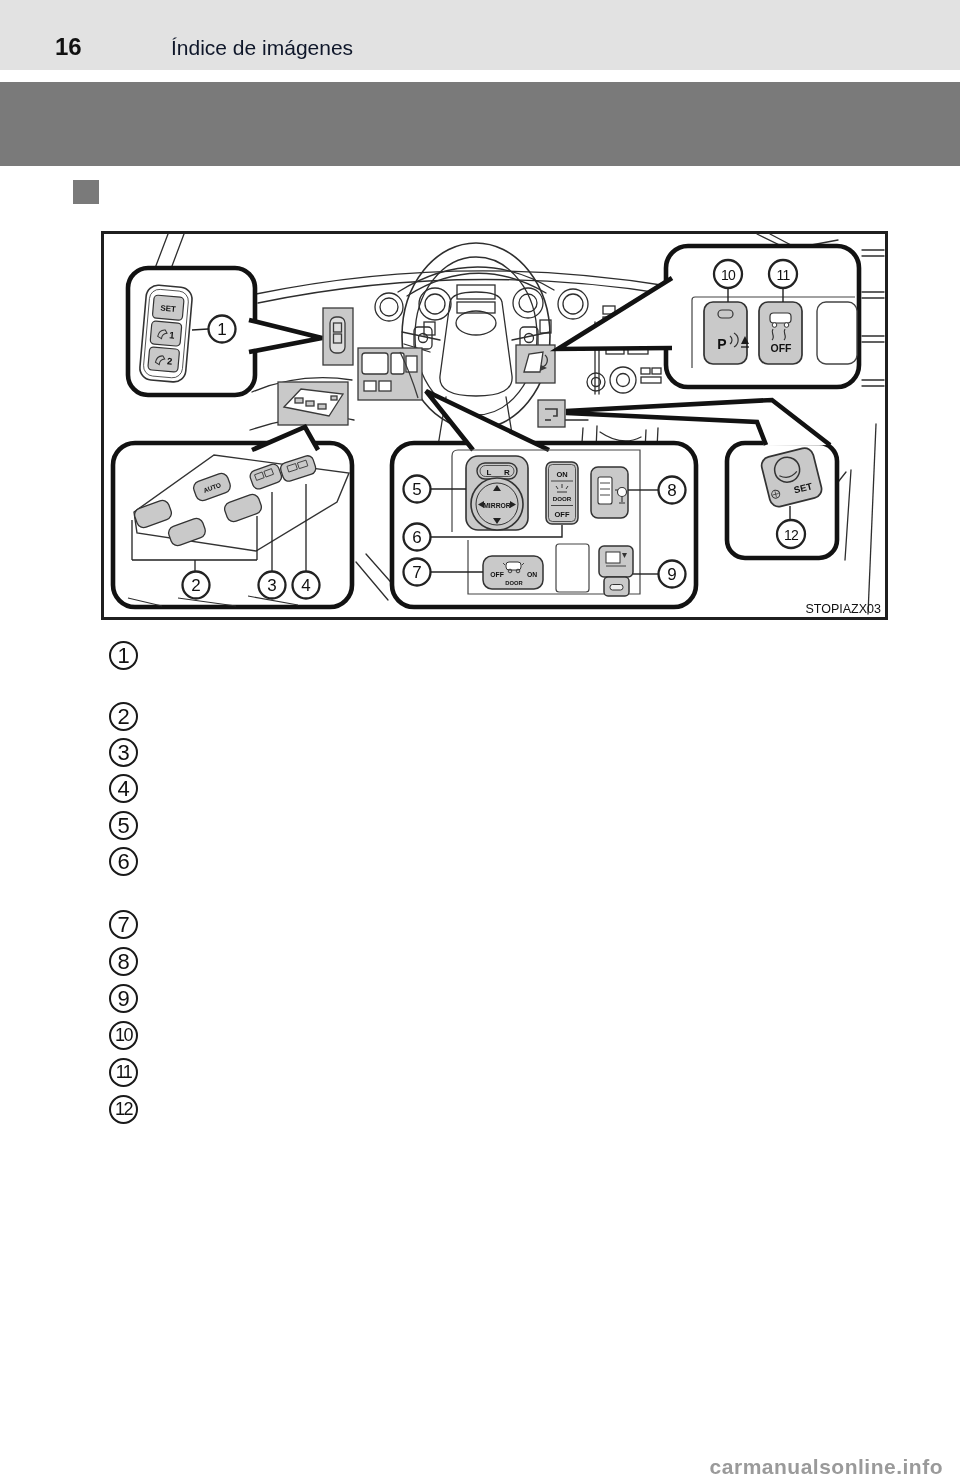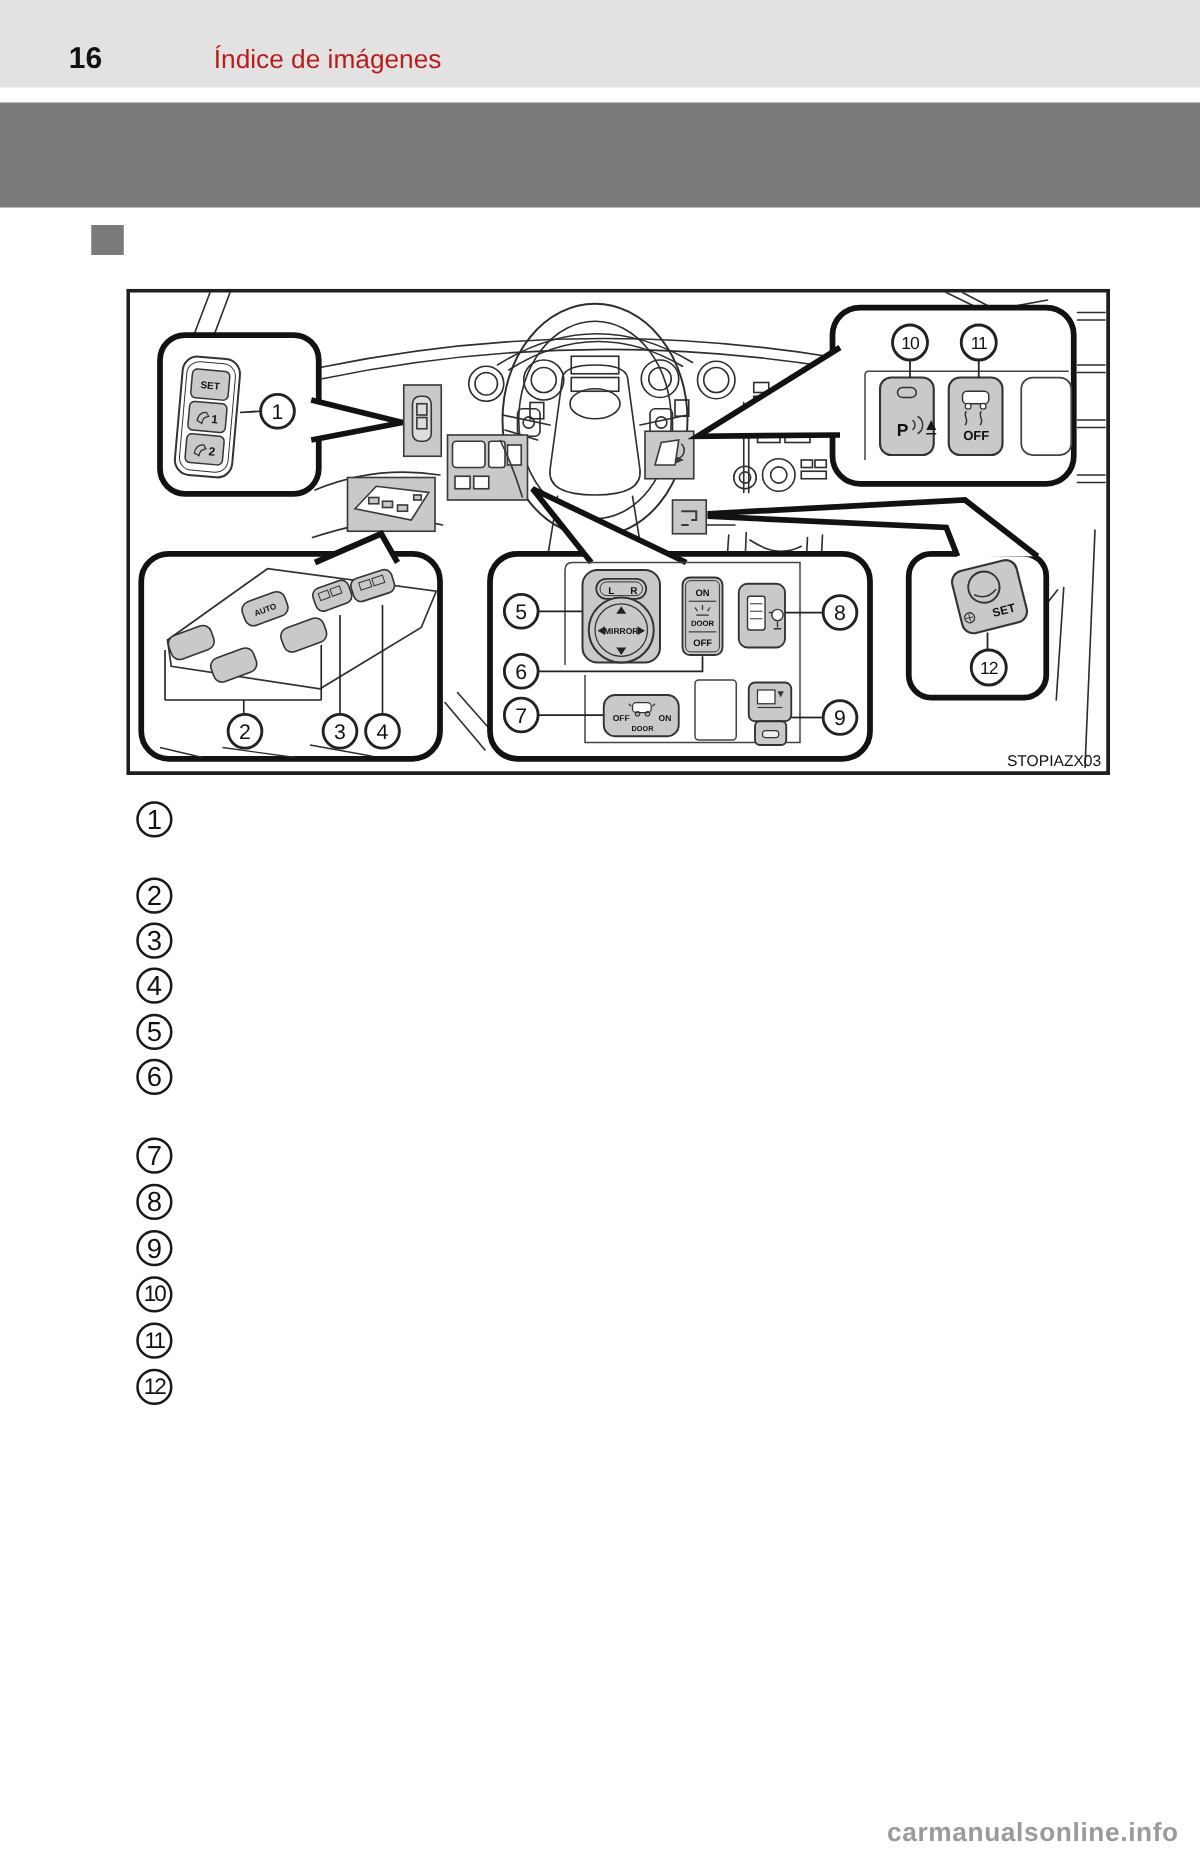--- a/index.html
+++ b/index.html
@@ -1,20 +1,20 @@
 <!DOCTYPE html>
 <html><head>
 <meta charset="utf-8">
 <style>
   html,body{margin:0;padding:0;background:#ffffff;}
   .page{position:relative;width:960px;height:1484px;background:#ffffff;overflow:hidden;
         font-family:"Liberation Sans",sans-serif;}
   .header-bar{position:absolute;left:0;top:0;width:960px;height:70px;background:#e2e2e2;padding-left:13px;}
   .page-number{position:absolute;left:55px;top:33px;font-size:24px;font-weight:bold;color:#111;}
-  .page-title{position:absolute;left:171px;top:36px;font-size:21px;color:#b91c1c;}
+  .page-title{position:absolute;left:171px;top:36px;font-size:21px;color:#0f172a;}
   .divider-band{position:absolute;left:0;top:82px;width:960px;height:84px;background:#7a7a7a;}
   .section-marker{position:absolute;left:73px;top:180px;width:26px;height:24px;background:#7a7a7a;}
   .diagram-wrap{position:absolute;left:101px;top:231px;width:787px;height:389px;}
   .badge{position:absolute;left:109px;width:29px;height:29px;border:2.4px solid #191919;border-radius:50%;
          background:#fff;display:flex;align-items:center;justify-content:center;
          font-family:"Liberation Sans",sans-serif;font-size:22px;color:#111;box-sizing:border-box;}
   .badge.dd{font-size:18px;letter-spacing:-1.5px;}
   .watermark{position:absolute;right:17px;top:1455px;font-size:21px;font-weight:bold;color:#9a9a9a;letter-spacing:0.5px;margin-left:12px;}
   svg text{font-family:"Liberation Sans",sans-serif;fill:#111;}
 </style>

